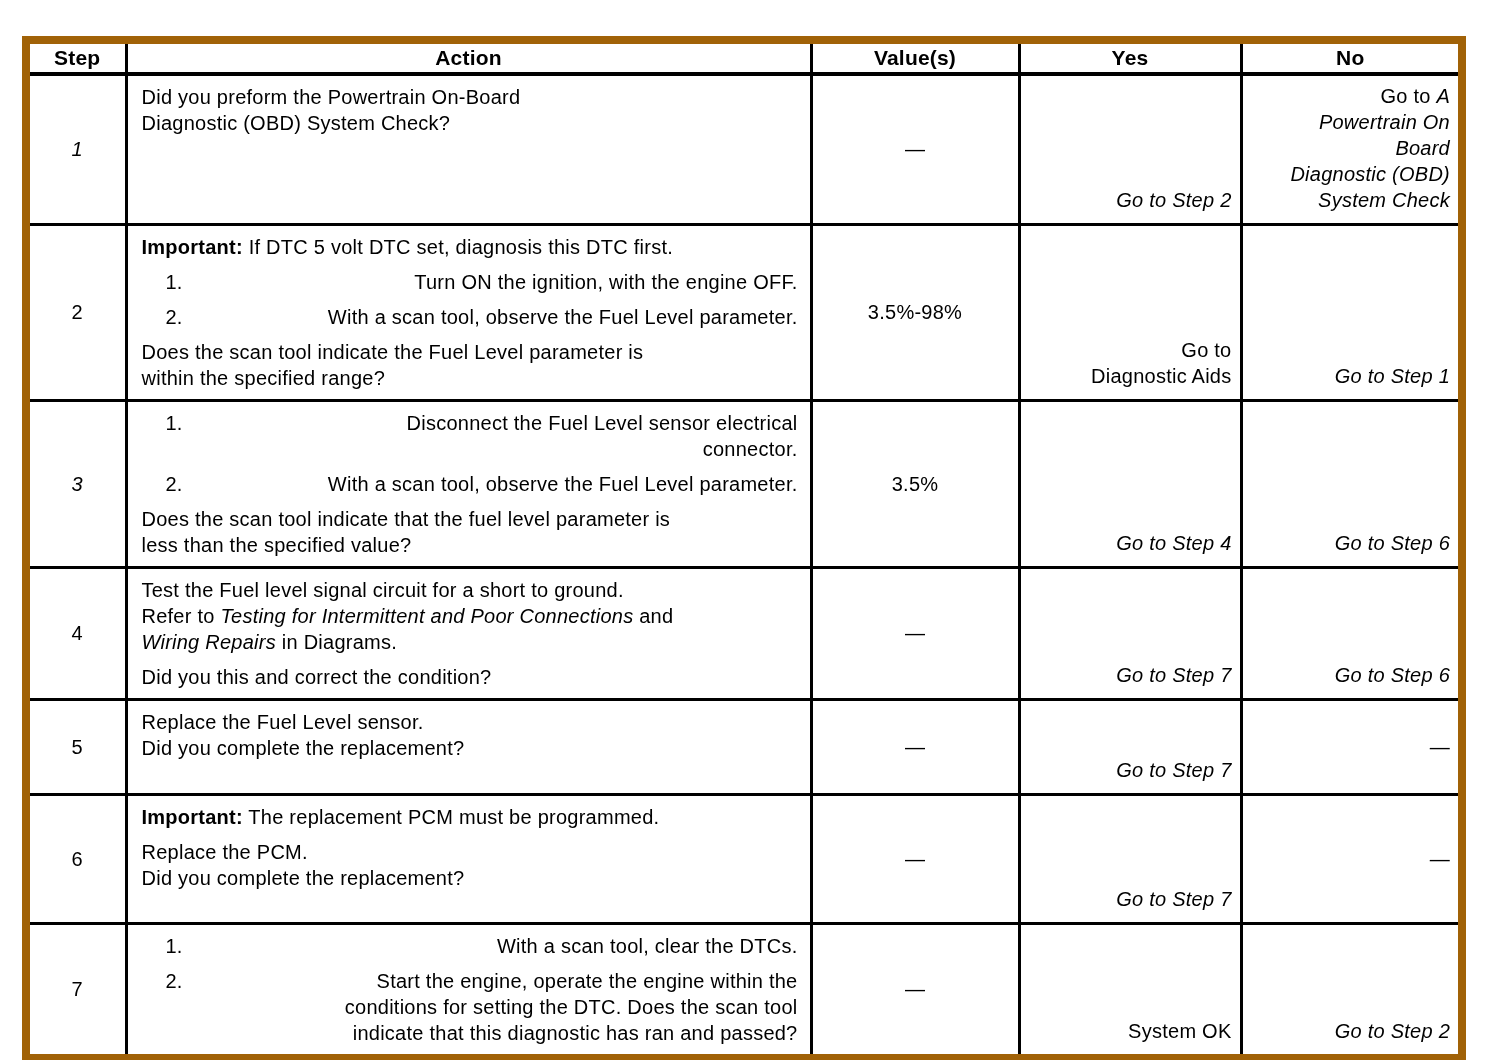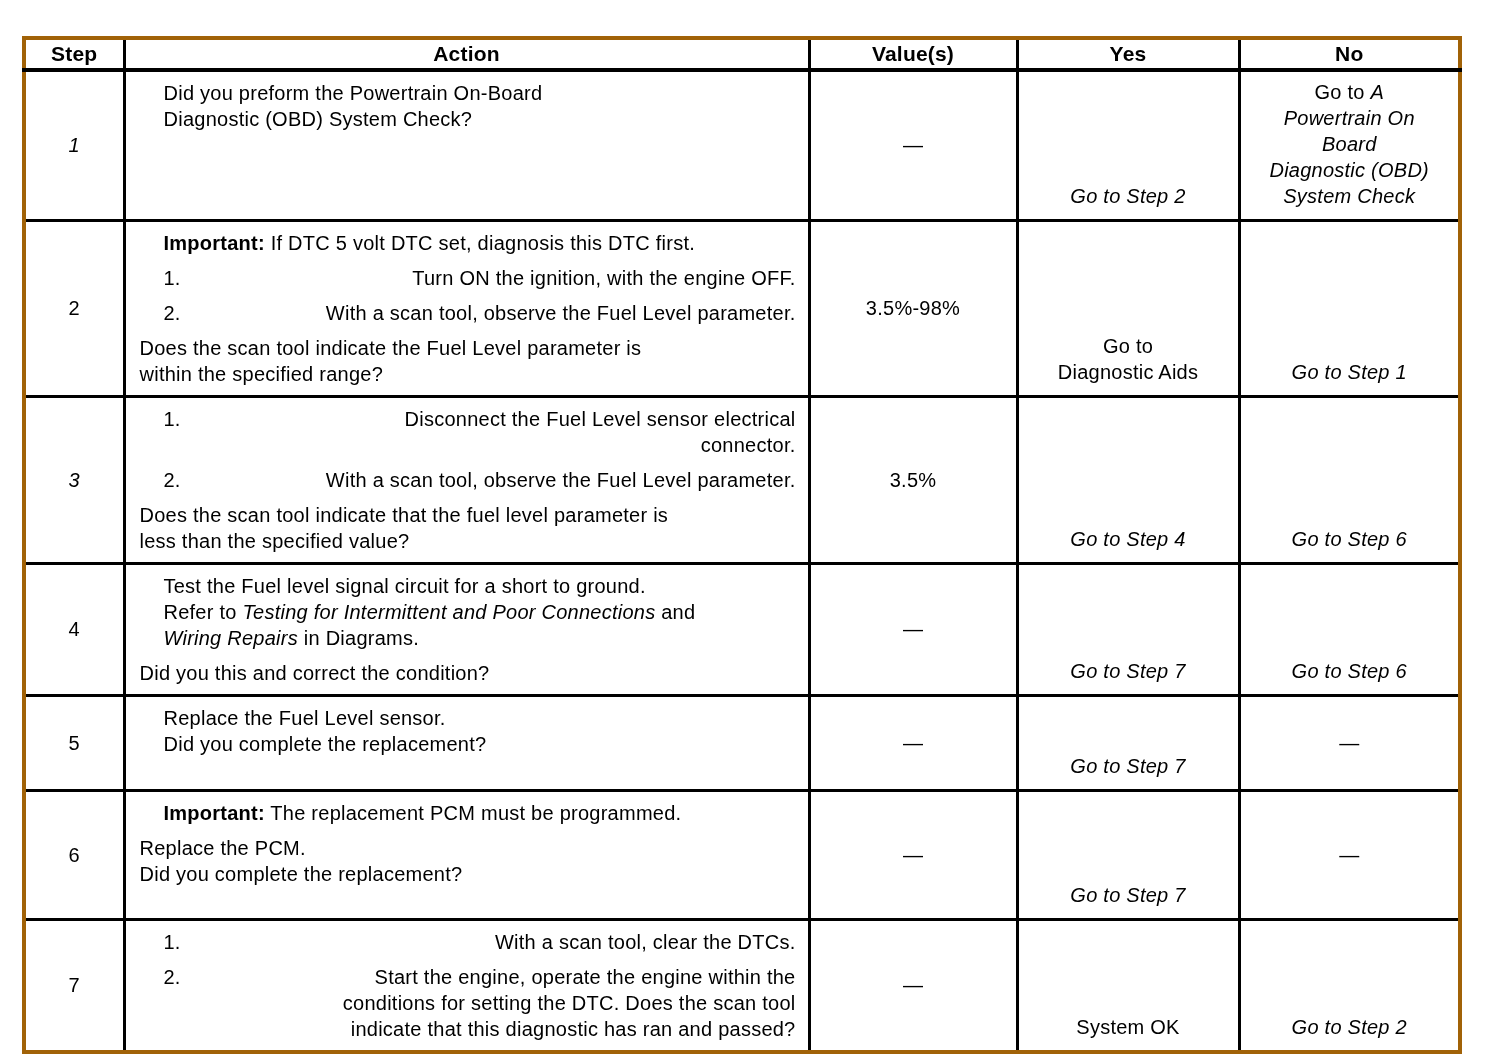--- a/index.html
+++ b/index.html
@@ -8,47 +8,47 @@
     background:#ffffff;color:#000;
     font-family:"Liberation Sans", sans-serif;
     position:relative;overflow:hidden;
   }
   .page{position:absolute;inset:0;}
   table.diag{
     position:absolute;left:22px;top:36px;
     width:1436px;
     border-collapse:collapse;table-layout:fixed;
     background:#fff;
-    border:4px solid #a16207;
+    border:8px solid #a16207;
   }
   th,td{border:3px solid #000;}
   thead tr{height:32px;}
   th{
     font-weight:bold;font-size:21px;letter-spacing:.2px;
     text-align:center;vertical-align:middle;
     padding:2px 4px;border-bottom:4px solid #000;
   }
   td{
     font-size:20px;line-height:1.3;letter-spacing:.25px;
     vertical-align:top;
   }
   
   tr.r1{height:150px;} tr.r2{height:163px;} tr.r3{height:160px;}
   tr.r4{height:131px;} tr.r5{height:95px;}  tr.r6{height:129px;}
   tr.r7{height:130px;}
   .step-cell{text-align:center;vertical-align:middle;}
   .action-cell{padding:8px 12px 8px 14px;}
   .block{white-space:pre-line;margin-top:9px;}
-  .block:first-child{margin-top:0;margin-left:24px;}
+  .block:first-child{margin-top:0;}
   .block.item{display:flex;margin-left:24px;white-space:normal;}
   .num{flex:0 0 32px;}
   .seg-body{flex:1;white-space:pre-line;text-align:right;}
   .value-cell{text-align:center;vertical-align:middle;white-space:pre-line;}
   .goto-cell{
-    text-align:center;vertical-align:bottom;
+    text-align:right;vertical-align:bottom;
     padding:6px 8px 10px;white-space:pre-line;
   }
   .goto-cell.vmid{vertical-align:middle;padding-bottom:6px;}
   .i{font-style:italic;}
   .b{font-weight:bold;}
 </style>
 </head>
 <body>
 
 <div class="page">

